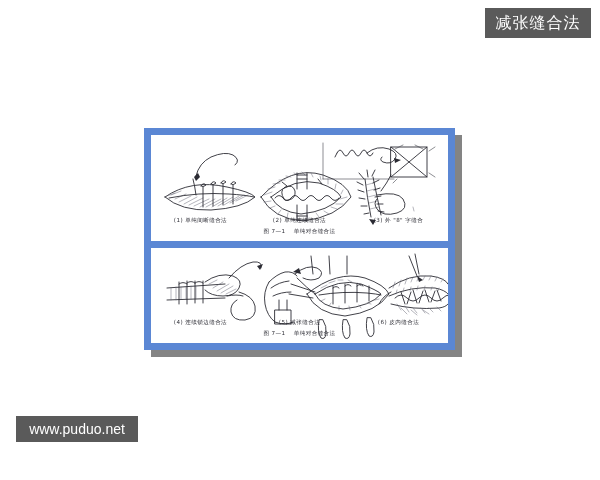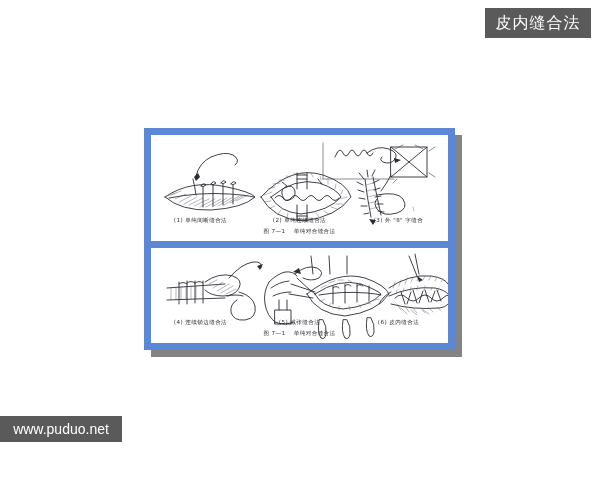--- a/index.html
+++ b/index.html
@@ -26,21 +26,21 @@
     letter-spacing: 1px;
   }
   .wm-top-right {
     top: 8px;
     right: 9px;
     width: 106px;
     height: 30px;
     font-size: 16px;
   }
   .wm-bottom-left {
-    left: 0;
+    left: 16px;
     bottom: 38px;
     width: 122px;
     height: 26px;
     font-size: 14px;
     letter-spacing: 0px;
   }
 
   
   .figure-frame {
     position: absolute;
@@ -132,21 +132,21 @@
     color: #2d2d35;
     font-family: "DejaVu Sans", sans-serif;
     letter-spacing: 0.4px;
     pointer-events: none;
   }
   .fig-label .fignum { margin-right: 6px; }
 </style>
 </head>
 <body>
 
-<div class="wm-badge wm-top-right">皮内缝合法</div>
+<div class="wm-badge wm-top-right">减张缝合法</div>
 
 <div class="wm-badge wm-bottom-left">www.puduo.net</div>
 
 <div class="figure-frame">
 
   <div class="panel panel-top">
 
     <div class="art-row">
       <svg viewBox="0 0 297 106" preserveAspectRatio="none" aria-hidden="true">
 

